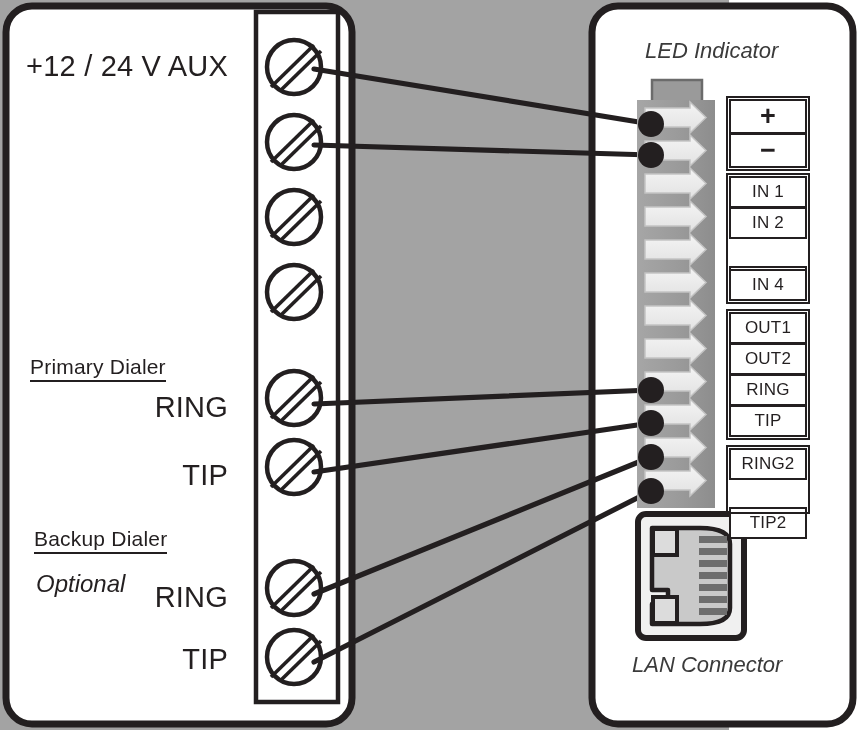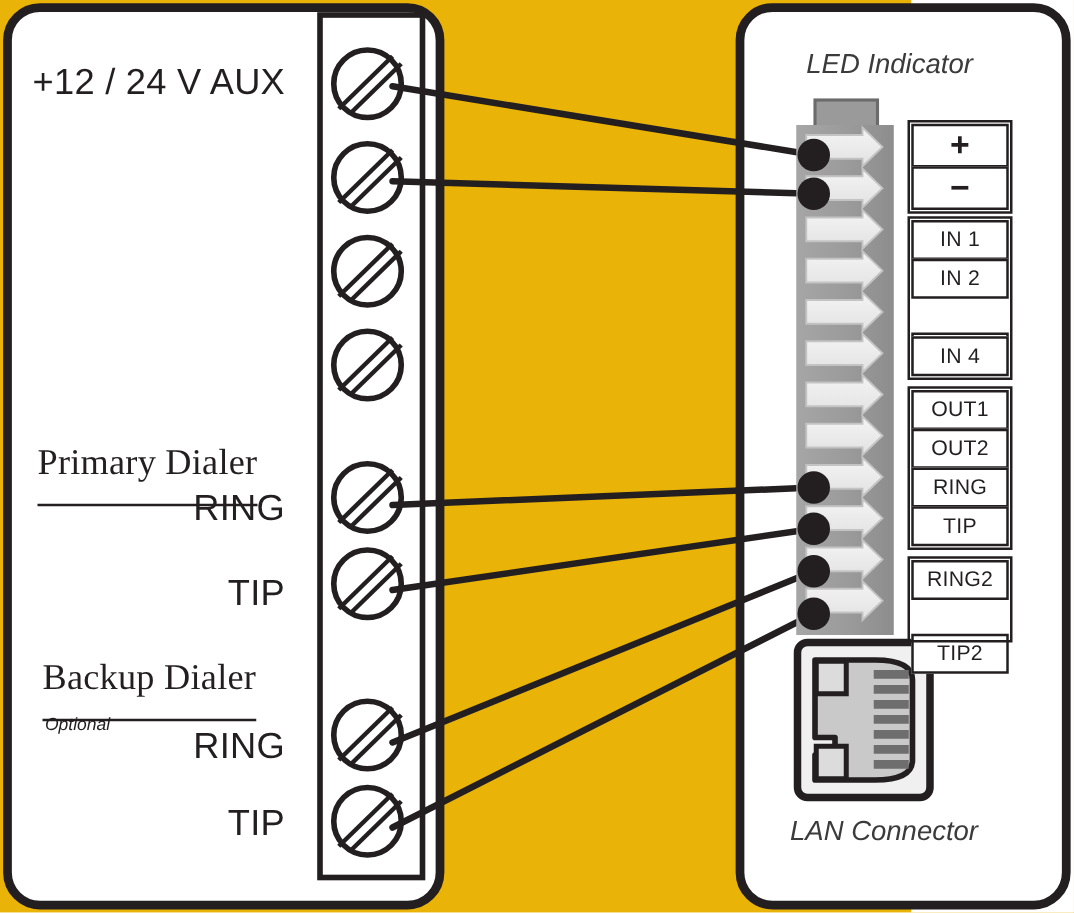--- a/index.html
+++ b/index.html
@@ -10,21 +10,21 @@
   body {
     font-family: "Liberation Sans", sans-serif;
     width: 859px;
     height: 730px;
     overflow: hidden;
   }
   #stage {
     position: relative;
     width: 729px;
     height: 730px;
-    background: #eab308;
+    background: #a3a3a3;
   }
   #stage svg.layer {
     position: absolute;
     left: 0;
     top: 0;
     width: 859px;
     height: 730px;
   }
   .lbl {
     position: absolute;
@@ -32,28 +32,27 @@
     color: #231f20;
     line-height: 1;
     text-align: right;
   }
   .lbl-left-term {
     font-size: 29px;
     letter-spacing: 0.2px;
     text-align: right;
   }
   .lbl-group-head {
-    font-size: 29px;
+    font-size: 21px;
     letter-spacing: 0.2px;
     border-bottom: 2.2px solid #231f20;
-    padding-bottom: 18px;
-    font-family: Liberation Serif, serif;
+    padding-bottom: 3px;
   }
   .lbl-optional {
-    font-size: 14px;
+    font-size: 24px;
     font-style: italic;
   }
   .lbl-caption {
     font-size: 22px;
     font-style: italic;
     color: #3b3b3b;
   }
   .pin-label {
     position: absolute;
     box-sizing: border-box;

